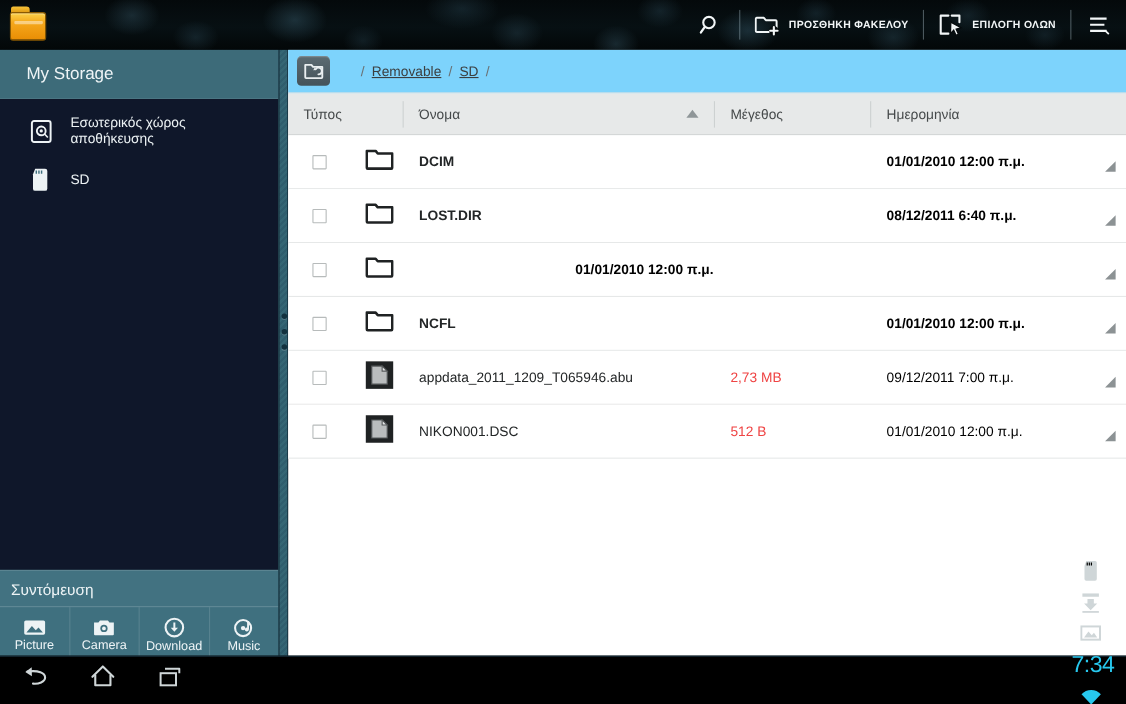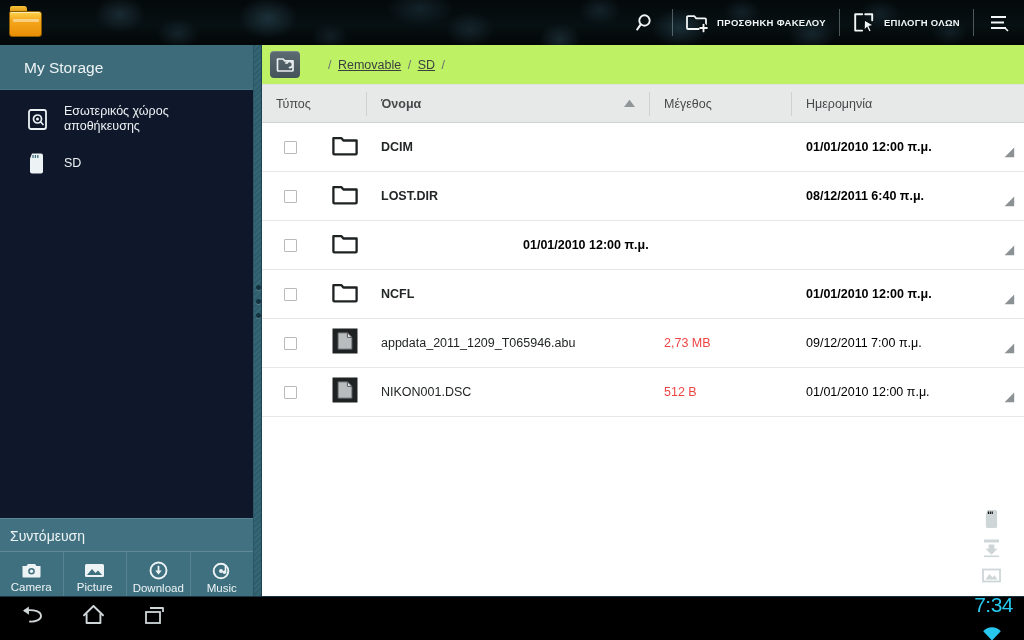--- a/index.html
+++ b/index.html
@@ -117,21 +117,21 @@
     box-shadow:0 1px 0 rgba(255,255,255,.18);
   }
 
   
   .main {
     position:absolute; left:262px; top:45px; width:762px; height:558px;
     background:#fff;
   }
   .crumbbar {
     height:40px; display:flex; align-items:center; padding-left:8px;
-    background:#bef264; border-bottom:1px solid #e1e3e3;
+    background:#7dd3fc; border-bottom:1px solid #e1e3e3;
   }
   .up-btn {
     width:30px; height:27px; border-radius:4px;
     background:linear-gradient(180deg,#5c6b72,#44535a);
     display:flex; align-items:center; justify-content:center;
     cursor:pointer; box-shadow:inset 0 1px 0 rgba(255,255,255,.2);
   }
   .crumbs { margin-left:25px; font-size:12.5px; color:#3b3f40; }
   .crumbs .sl { color:#6a7072; margin:0 3px; }
   .crumbs a { color:#3b3f40; text-decoration:underline; cursor:pointer; }
@@ -139,21 +139,21 @@
   .thead {
     display:flex; height:38px; align-items:center;
     background:#e7e9e9; border-bottom:1px solid #cfd3d3;
     color:#45494a; font-size:12.5px;
   }
   .th { height:38px; display:flex; align-items:center; padding-left:14px; position:relative; }
   .th.div::after {
     content:""; position:absolute; right:0; top:7px; bottom:7px; width:1px; background:#cdd1d1;
   }
   .c-type { width:105px; }
-  .c-name { width:283px;font-weight:bold; }
+  .c-name { width:283px; }
   .c-size { width:142px; }
   .c-date { flex:1; }
   .sort-arrow { position:absolute; right:14px; top:14px; }
 
   .row {
     display:flex; align-items:center; height:49px;
     border-bottom:1px solid #e6e8e8; background:#fff; position:relative;
     cursor:pointer;
   }
   .cb {
@@ -277,33 +277,33 @@
       </div>
 
     </div>
 
     <div class="sb-shortcut">
       <div class="sc-title">Συντόμευση</div>
       <div class="sc-row">
 
         <div class="sc-item">
           <svg width="21" height="17" viewBox="0 0 21 17">
+            <rect x="1" y="2" width="19" height="13" rx="1.5" fill="#edf3f5"></rect>
+            <path d="M3 13 L8 7 L11.5 11 L14 8.5 L18 13 Z" fill="#3f707f"></path>
+          </svg>
+          <span class="sc-lab">Picture</span>
+        </div>
+
+        <div class="sc-item">
+          <svg width="21" height="17" viewBox="0 0 21 17">
             <path d="M1.5 4h4l1.4-2h7.2l1.4 2h4v10.5a.9.9 0 0 1-.9.9H2.4a.9.9 0 0 1-.9-.9z" fill="#edf3f5"></path>
             <circle cx="10.5" cy="9.3" r="3.3" fill="#3f707f"></circle>
             <circle cx="10.5" cy="9.3" r="1.7" fill="#edf3f5"></circle>
           </svg>
           <span class="sc-lab">Camera</span>
-        </div>
-
-        <div class="sc-item">
-          <svg width="21" height="17" viewBox="0 0 21 17">
-            <rect x="1" y="2" width="19" height="13" rx="1.5" fill="#edf3f5"></rect>
-            <path d="M3 13 L8 7 L11.5 11 L14 8.5 L18 13 Z" fill="#3f707f"></path>
-          </svg>
-          <span class="sc-lab">Picture</span>
         </div>
 
         <div class="sc-item">
           <svg width="19" height="19" viewBox="0 0 19 19">
             <circle cx="9.5" cy="9.5" r="8" fill="none" stroke="#edf3f5" stroke-width="1.9"></circle>
             <line x1="9.5" y1="4.8" x2="9.5" y2="11.5" stroke="#edf3f5" stroke-width="1.8"></line>
             <path d="M6.2 9.6 L9.5 13.4 L12.8 9.6 Z" fill="#edf3f5"></path>
           </svg>
           <span class="sc-lab">Download</span>
         </div>

